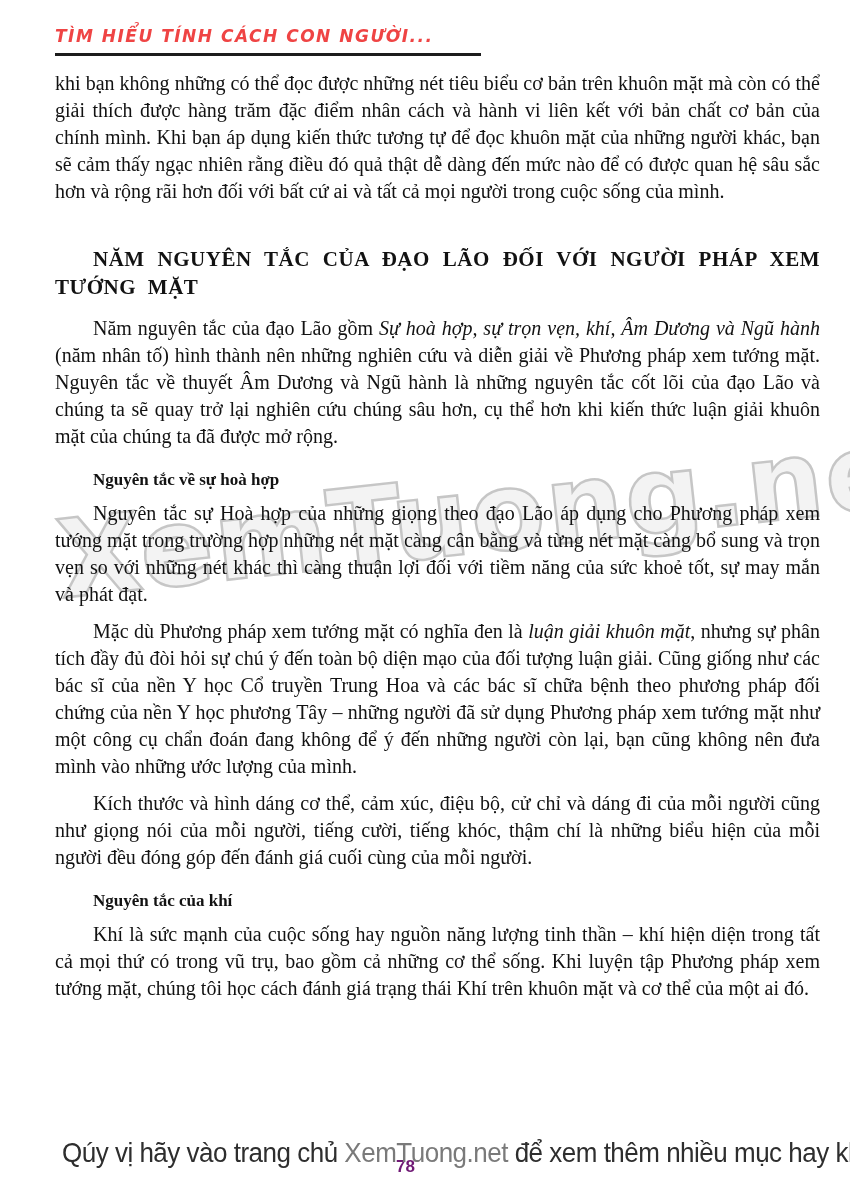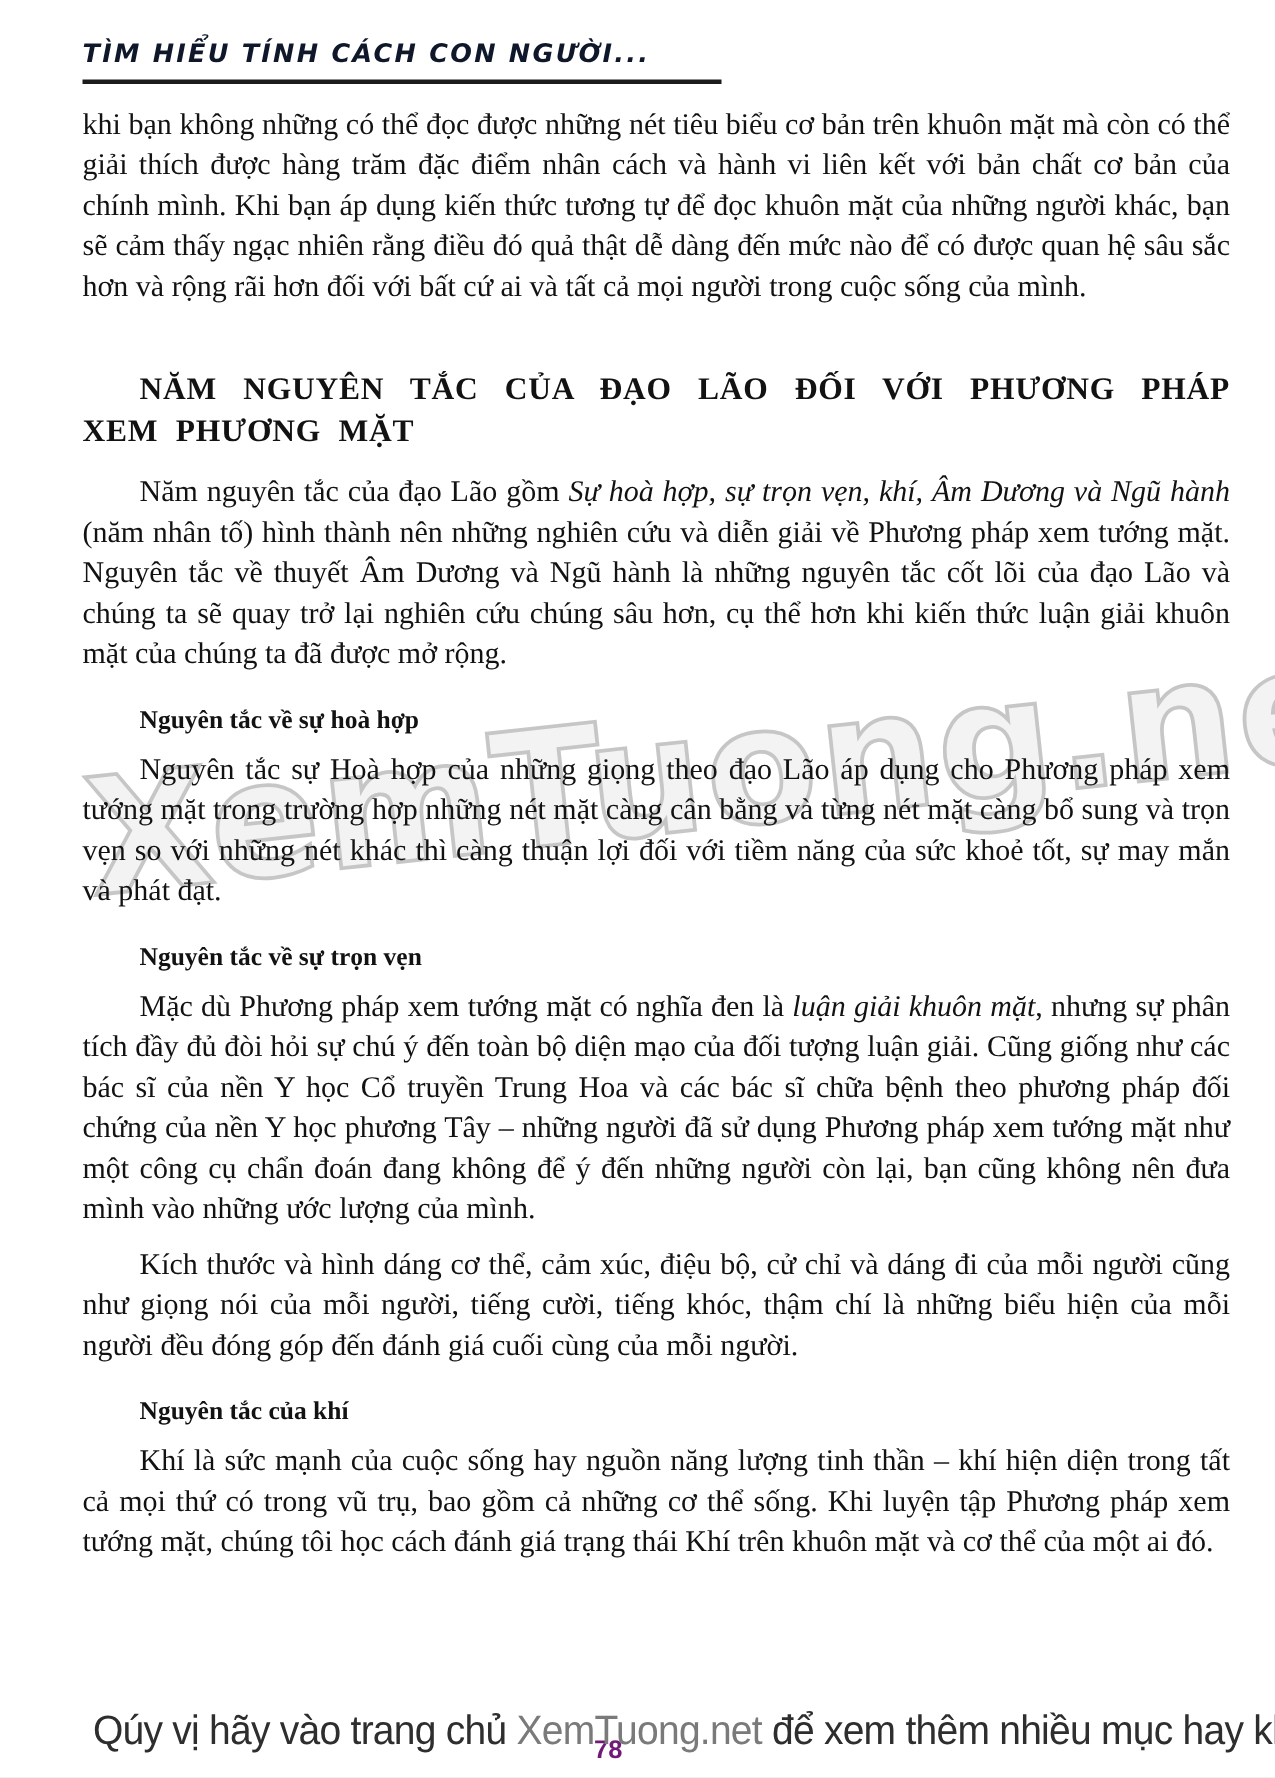--- a/index.html
+++ b/index.html
@@ -34,21 +34,21 @@
     z-index:1;
     padding:26px 30px 0 55px;
   }
   .chapter-header{
     display:inline-block;
     font-family:"DejaVu Sans", sans-serif;
     font-style:italic;
     font-weight:bold;
     font-size:17px;
     letter-spacing:1.5px;
-    color:#0f172a;
+    color:#ef4444;
     border-bottom:3px solid #1c1c1c;
     padding:0 48px 7px 0;
     margin-bottom:14px;
   }
   p.body-text{
     font-size:20px;
     line-height:27px;
     text-align:justify;
     margin:0 0 10px 0;
   }
@@ -100,29 +100,28 @@
 <div class="page">
 
   <div class="watermark">XemTuong.net</div>
 
   <div class="content">
 
     <div class="chapter-header">TÌM HIỂU TÍNH CÁCH CON NGƯỜI...</div>
 
     <p class="body-text">khi bạn không những có thể đọc được những nét tiêu biểu cơ bản trên khuôn mặt mà còn có thể giải thích được hàng trăm đặc điểm nhân cách và hành vi liên kết với bản chất cơ bản của chính mình. Khi bạn áp dụng kiến thức tương tự để đọc khuôn mặt của những người khác, bạn sẽ cảm thấy ngạc nhiên rằng điều đó quả thật dễ dàng đến mức nào để có được quan hệ sâu sắc hơn và rộng rãi hơn đối với bất cứ ai và tất cả mọi người trong cuộc sống của mình.</p>
 
-    <h2 class="section-heading">NĂM NGUYÊN TẮC CỦA ĐẠO LÃO ĐỐI VỚI PHƯƠNG PHÁP XEM PHƯƠNG MẶT</h2>
+    <h2 class="section-heading">NĂM NGUYÊN TẮC CỦA ĐẠO LÃO ĐỐI VỚI NGƯỜI PHÁP XEM TƯỚNG MẶT</h2>
 
     <p class="body-text indent"><span class="bold">Năm nguyên tắc của đạo Lão gồm </span><span class="italic">Sự hoà hợp, sự trọn vẹn, khí, Âm Dương và Ngũ hành</span><span> (năm nhân tố) hình thành nên những nghiên cứu và diễn giải về Phương pháp xem tướng mặt. Nguyên tắc về thuyết Âm Dương và Ngũ hành là những nguyên tắc cốt lõi của đạo Lão và chúng ta sẽ quay trở lại nghiên cứu chúng sâu hơn, cụ thể hơn khi kiến thức luận giải khuôn mặt của chúng ta đã được mở rộng.</span></p>
 
     <h3 class="sub-heading">Nguyên tắc về sự hoà hợp</h3>
 
     <p class="body-text indent">Nguyên tắc sự Hoà hợp của những giọng theo đạo Lão áp dụng cho Phương pháp xem tướng mặt trong trường hợp những nét mặt càng cân bằng và từng nét mặt càng bổ sung và trọn vẹn so với những nét khác thì càng thuận lợi đối với tiềm năng của sức khoẻ tốt, sự may mắn và phát đạt.</p>
 
-    <h3 class="sub-heading">Nguyên tắc về sự trọn vẹn</h3>
 
     <p class="body-text indent"><span>Mặc dù Phương pháp xem tướng mặt có nghĩa đen là </span><span class="italic">luận giải khuôn mặt</span><span>, nhưng sự phân tích đầy đủ đòi hỏi sự chú ý đến toàn bộ diện mạo của đối tượng luận giải. Cũng giống như các bác sĩ của nền Y học Cổ truyền Trung Hoa và các bác sĩ chữa bệnh theo phương pháp đối chứng của nền Y học phương Tây – những người đã sử dụng Phương pháp xem tướng mặt như một công cụ chẩn đoán đang không để ý đến những người còn lại, bạn cũng không nên đưa mình vào những ước lượng của mình.</span></p>
 
     <p class="body-text indent">Kích thước và hình dáng cơ thể, cảm xúc, điệu bộ, cử chỉ và dáng đi của mỗi người cũng như giọng nói của mỗi người, tiếng cười, tiếng khóc, thậm chí là những biểu hiện của mỗi người đều đóng góp đến đánh giá cuối cùng của mỗi người.</p>
 
     <h3 class="sub-heading">Nguyên tắc của khí</h3>
 
     <p class="body-text indent">Khí là sức mạnh của cuộc sống hay nguồn năng lượng tinh thần – khí hiện diện trong tất cả mọi thứ có trong vũ trụ, bao gồm cả những cơ thể sống. Khi luyện tập Phương pháp xem tướng mặt, chúng tôi học cách đánh giá trạng thái Khí trên khuôn mặt và cơ thể của một ai đó.</p>
 
   </div>

